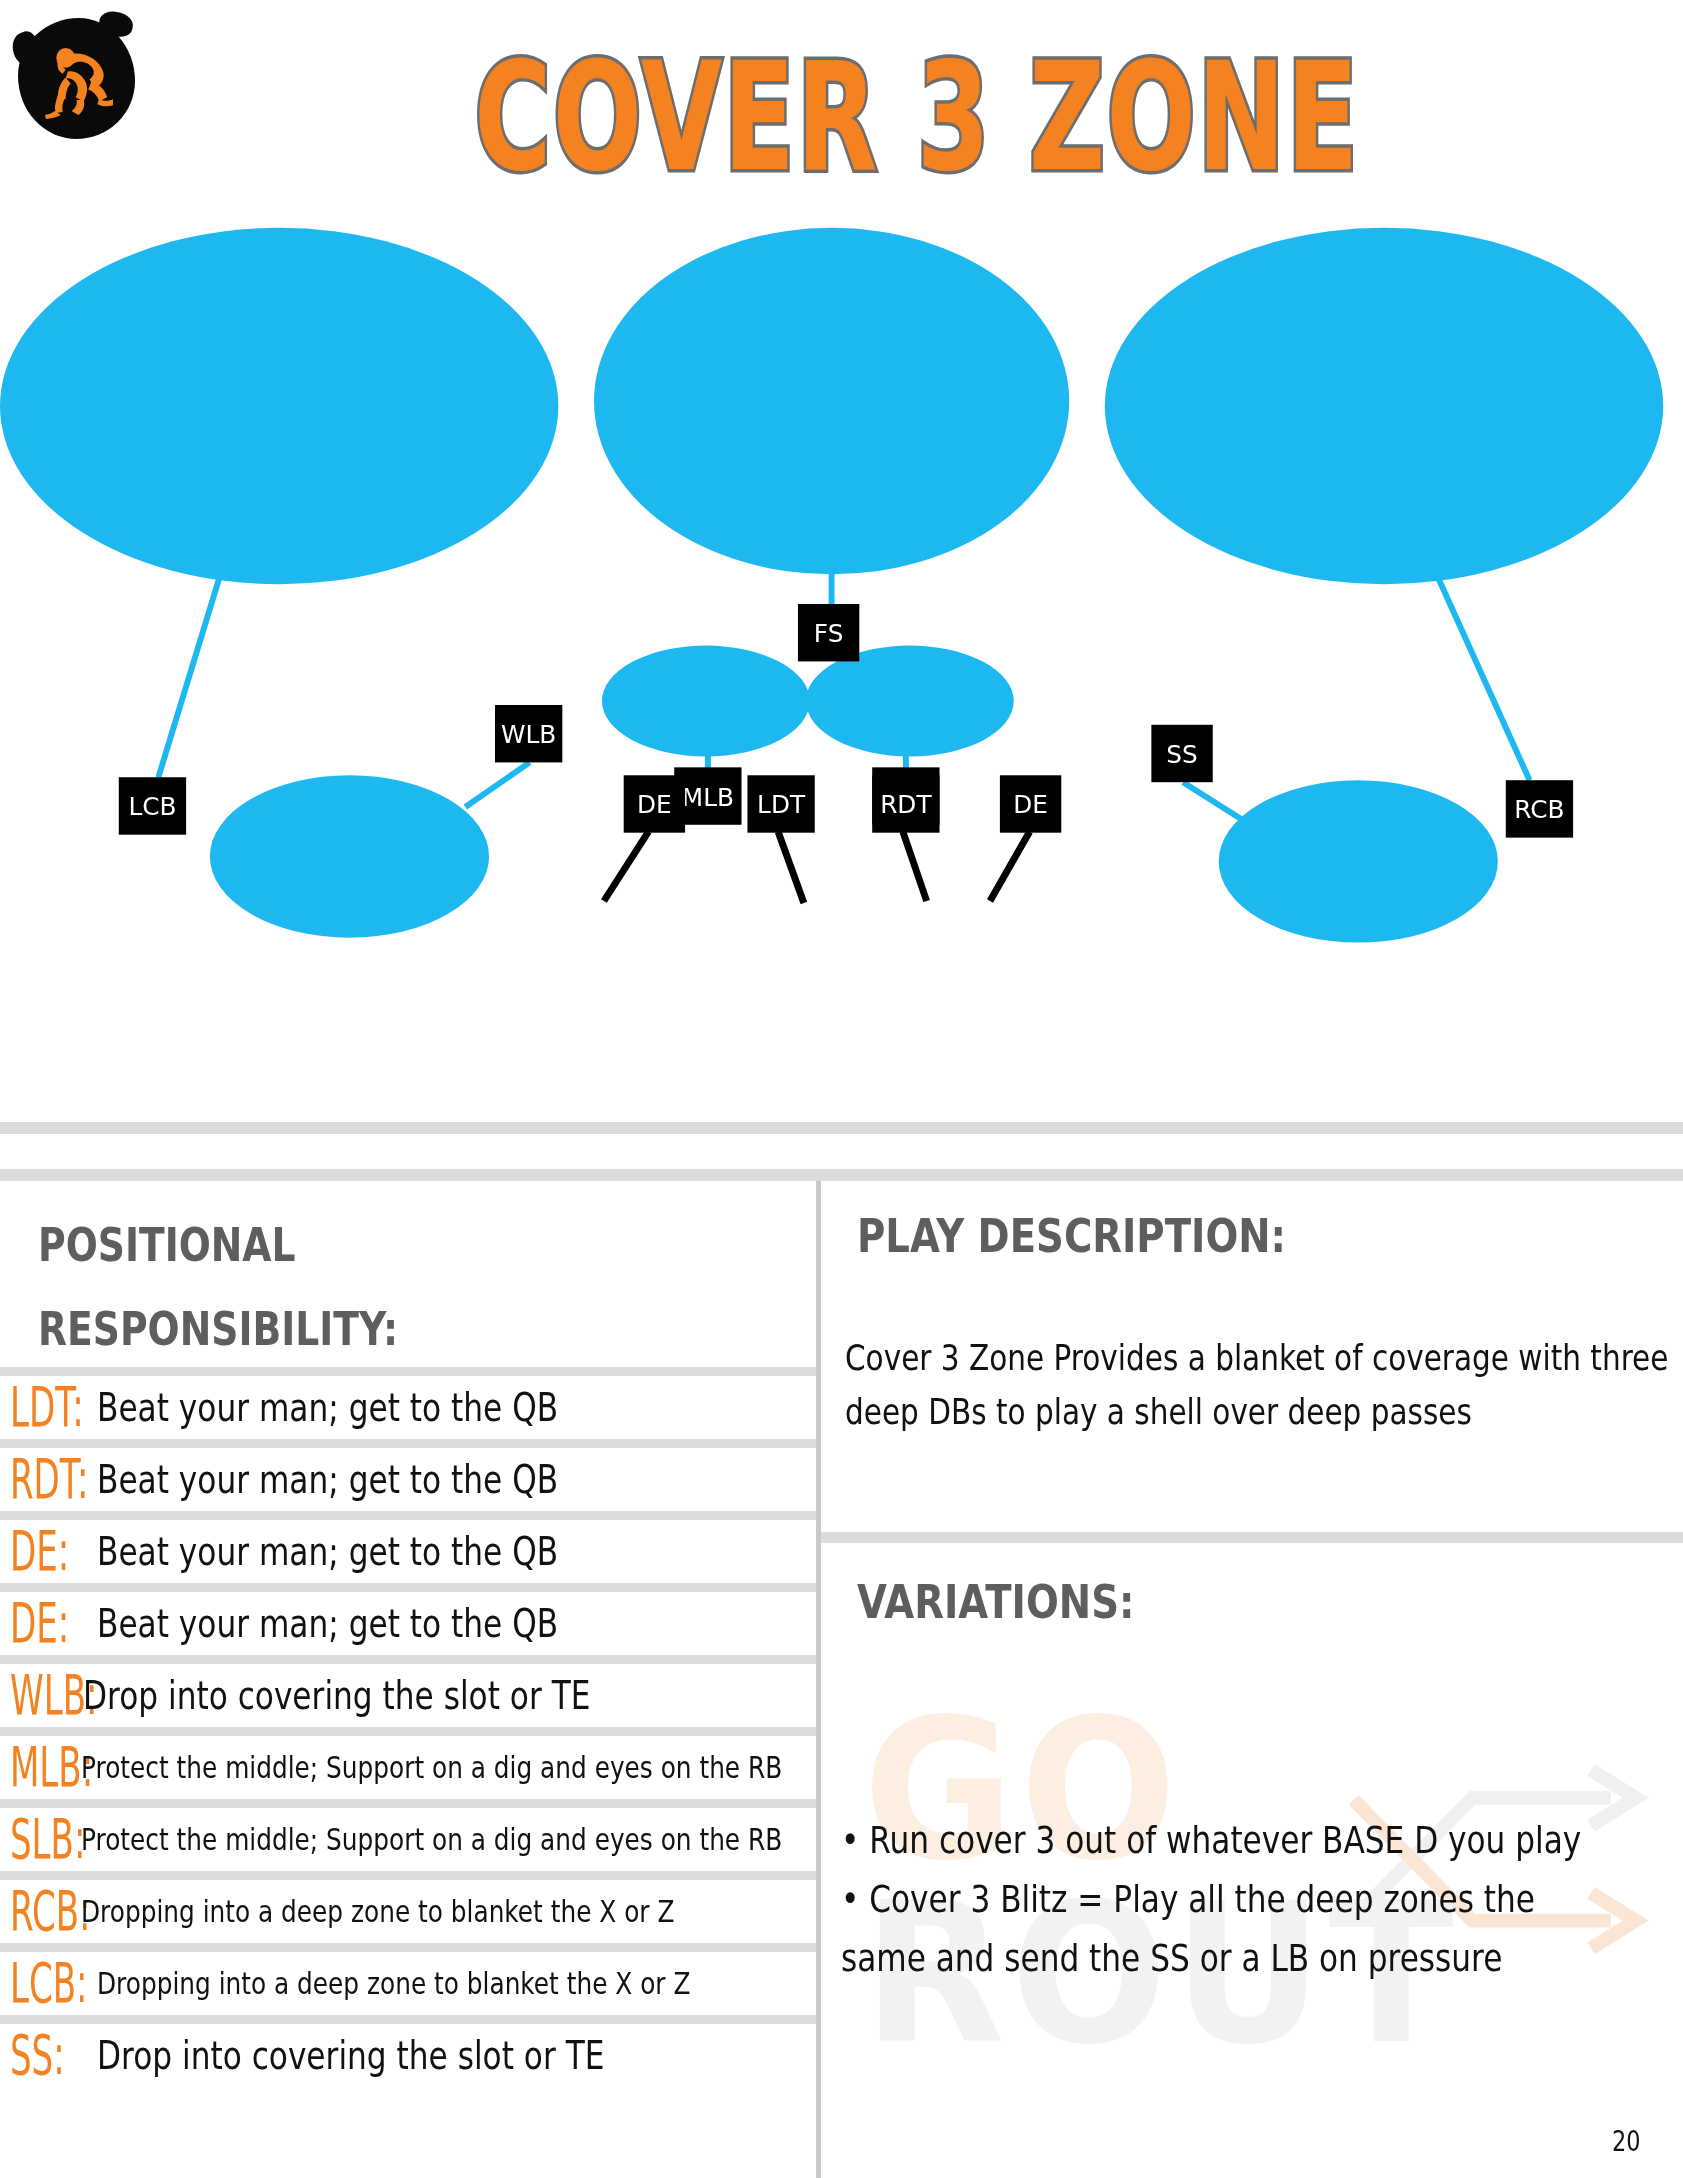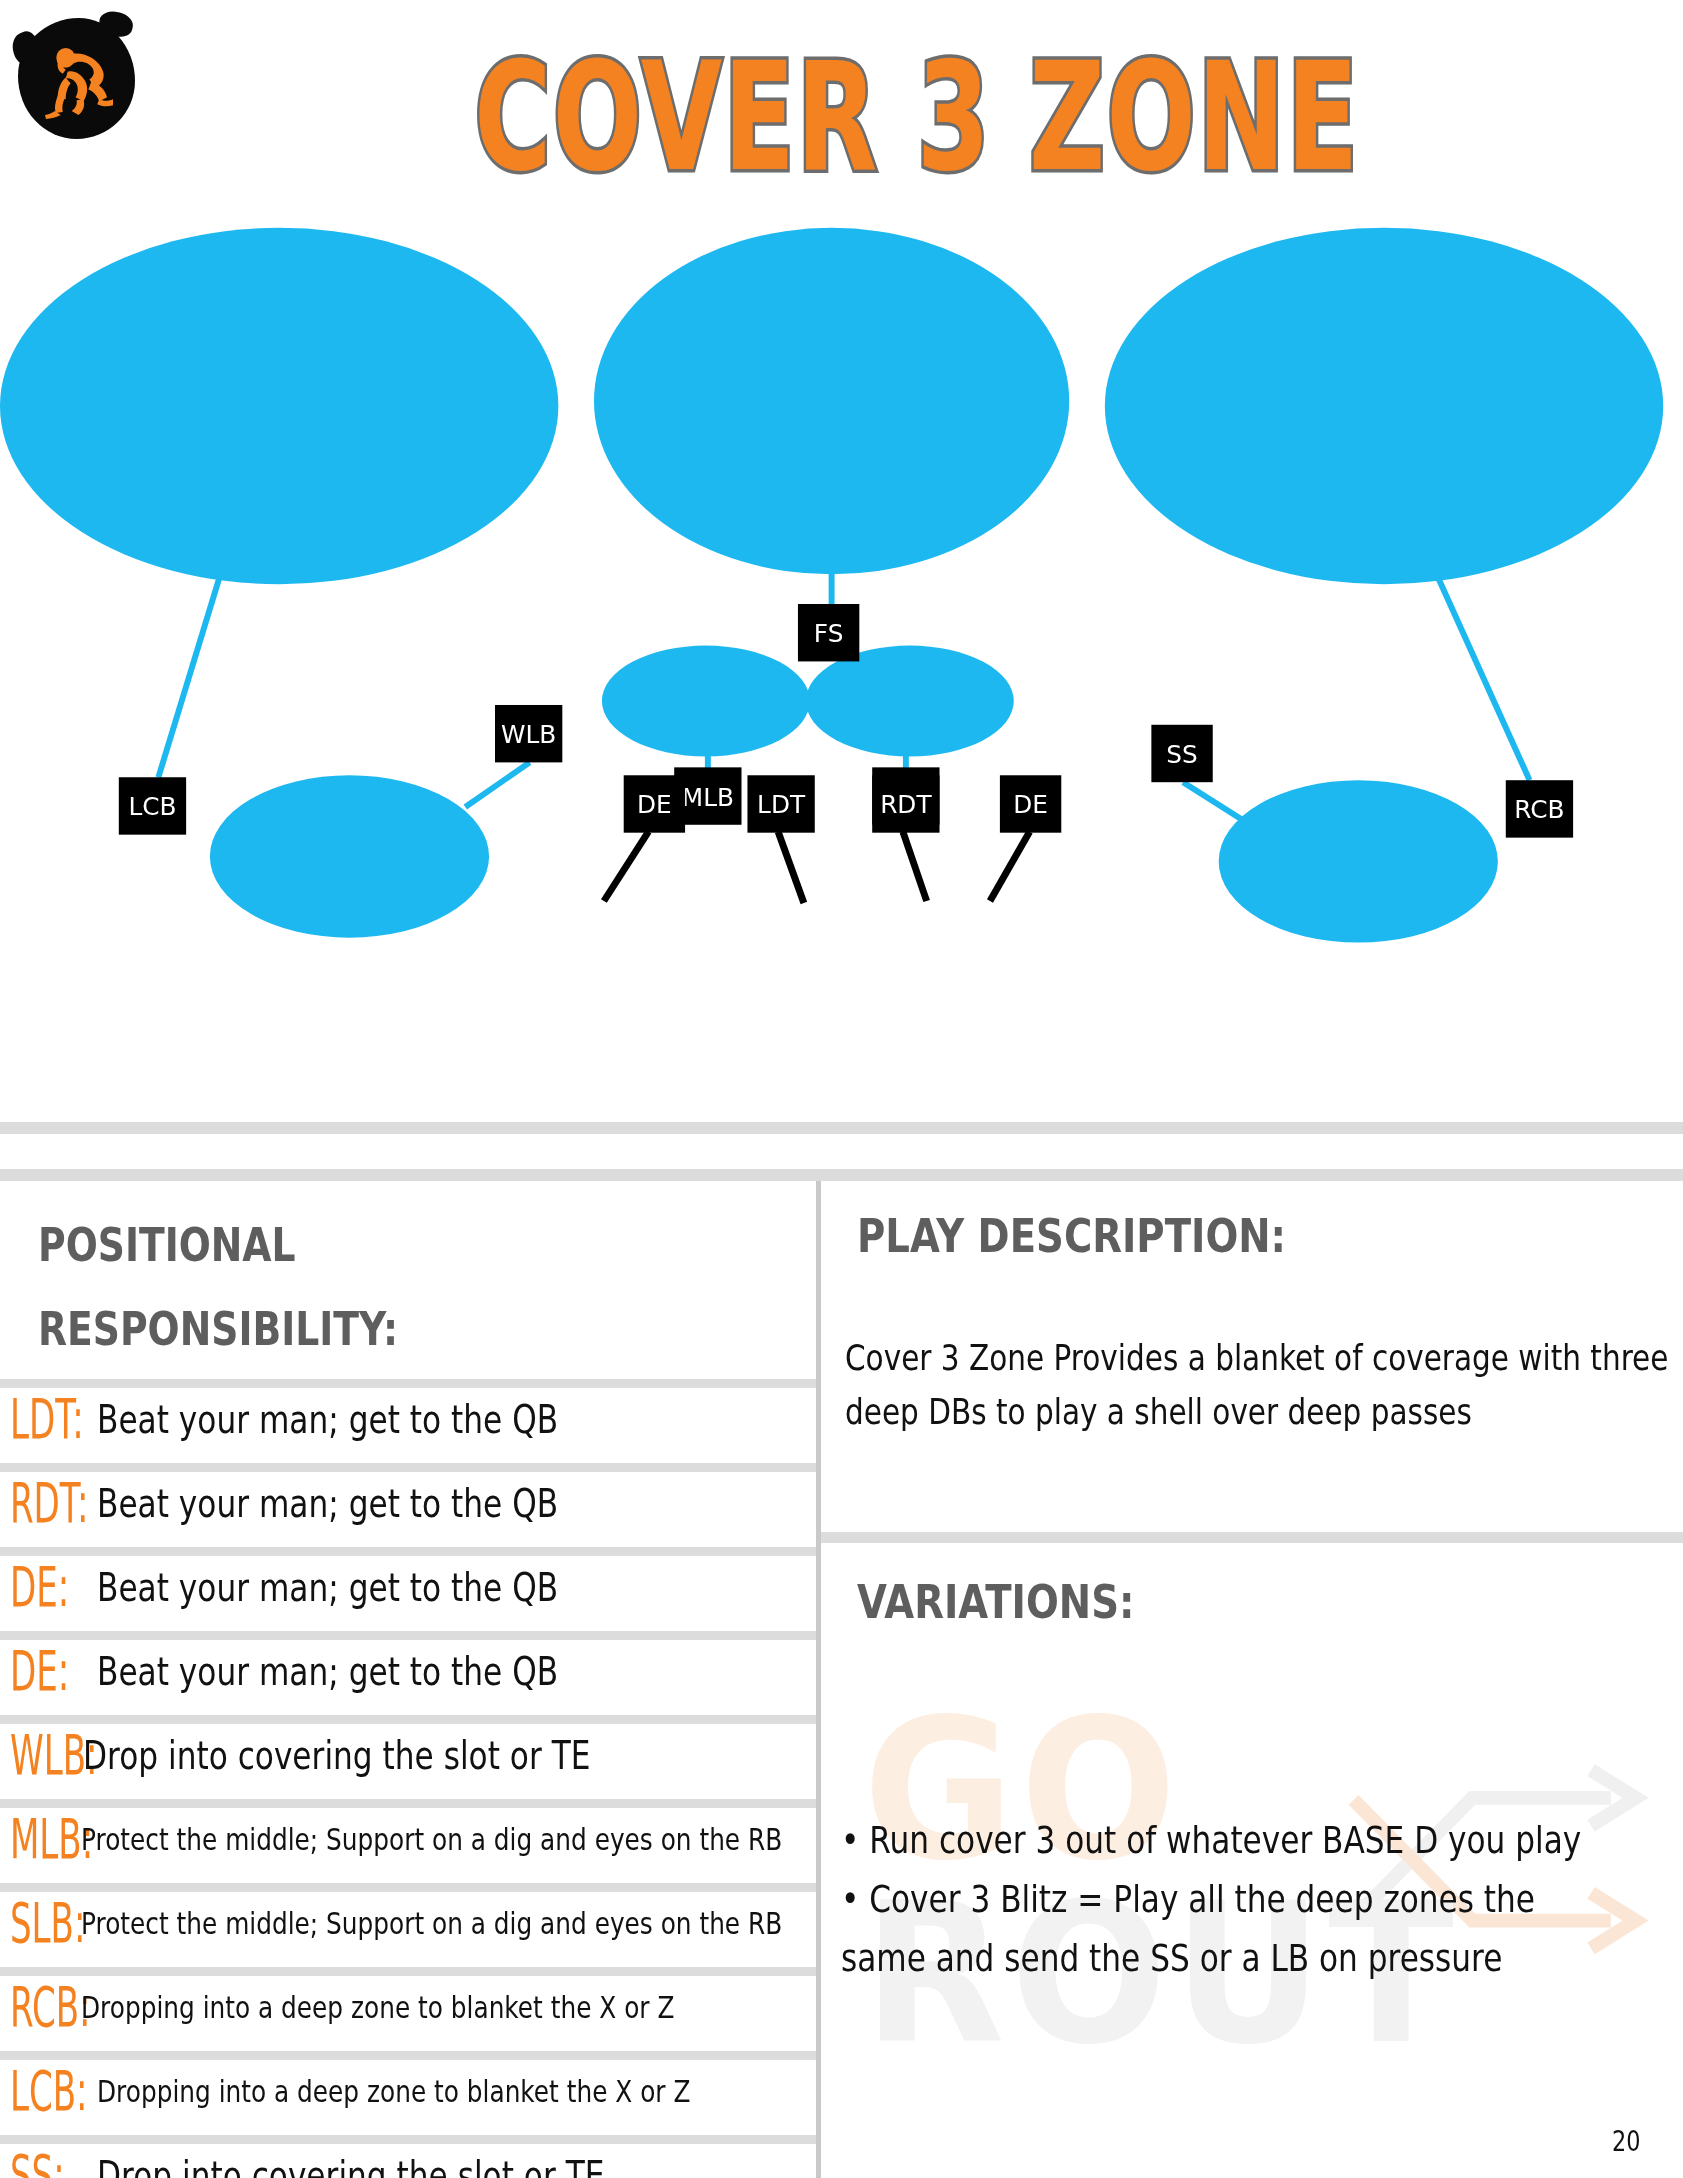--- a/index.html
+++ b/index.html
@@ -145,21 +145,20 @@
     width: 816px;
   }
   .resp-row {
     position: relative;
     height: 72px;
     border-top: 9px solid #dcdcdc;
     display: flex;
     align-items: center;
     box-sizing: border-box;
     background: #ffffff;
-    margin-top: 12px;
   }
   .resp-pos {
     color: #F58220;
     font-family: "DejaVu Sans", sans-serif;
     font-weight: normal;
     font-size: 55px;
     line-height: 55px;
     flex: 0 0 auto;
     width: 127px;
     padding-left: 16px;

